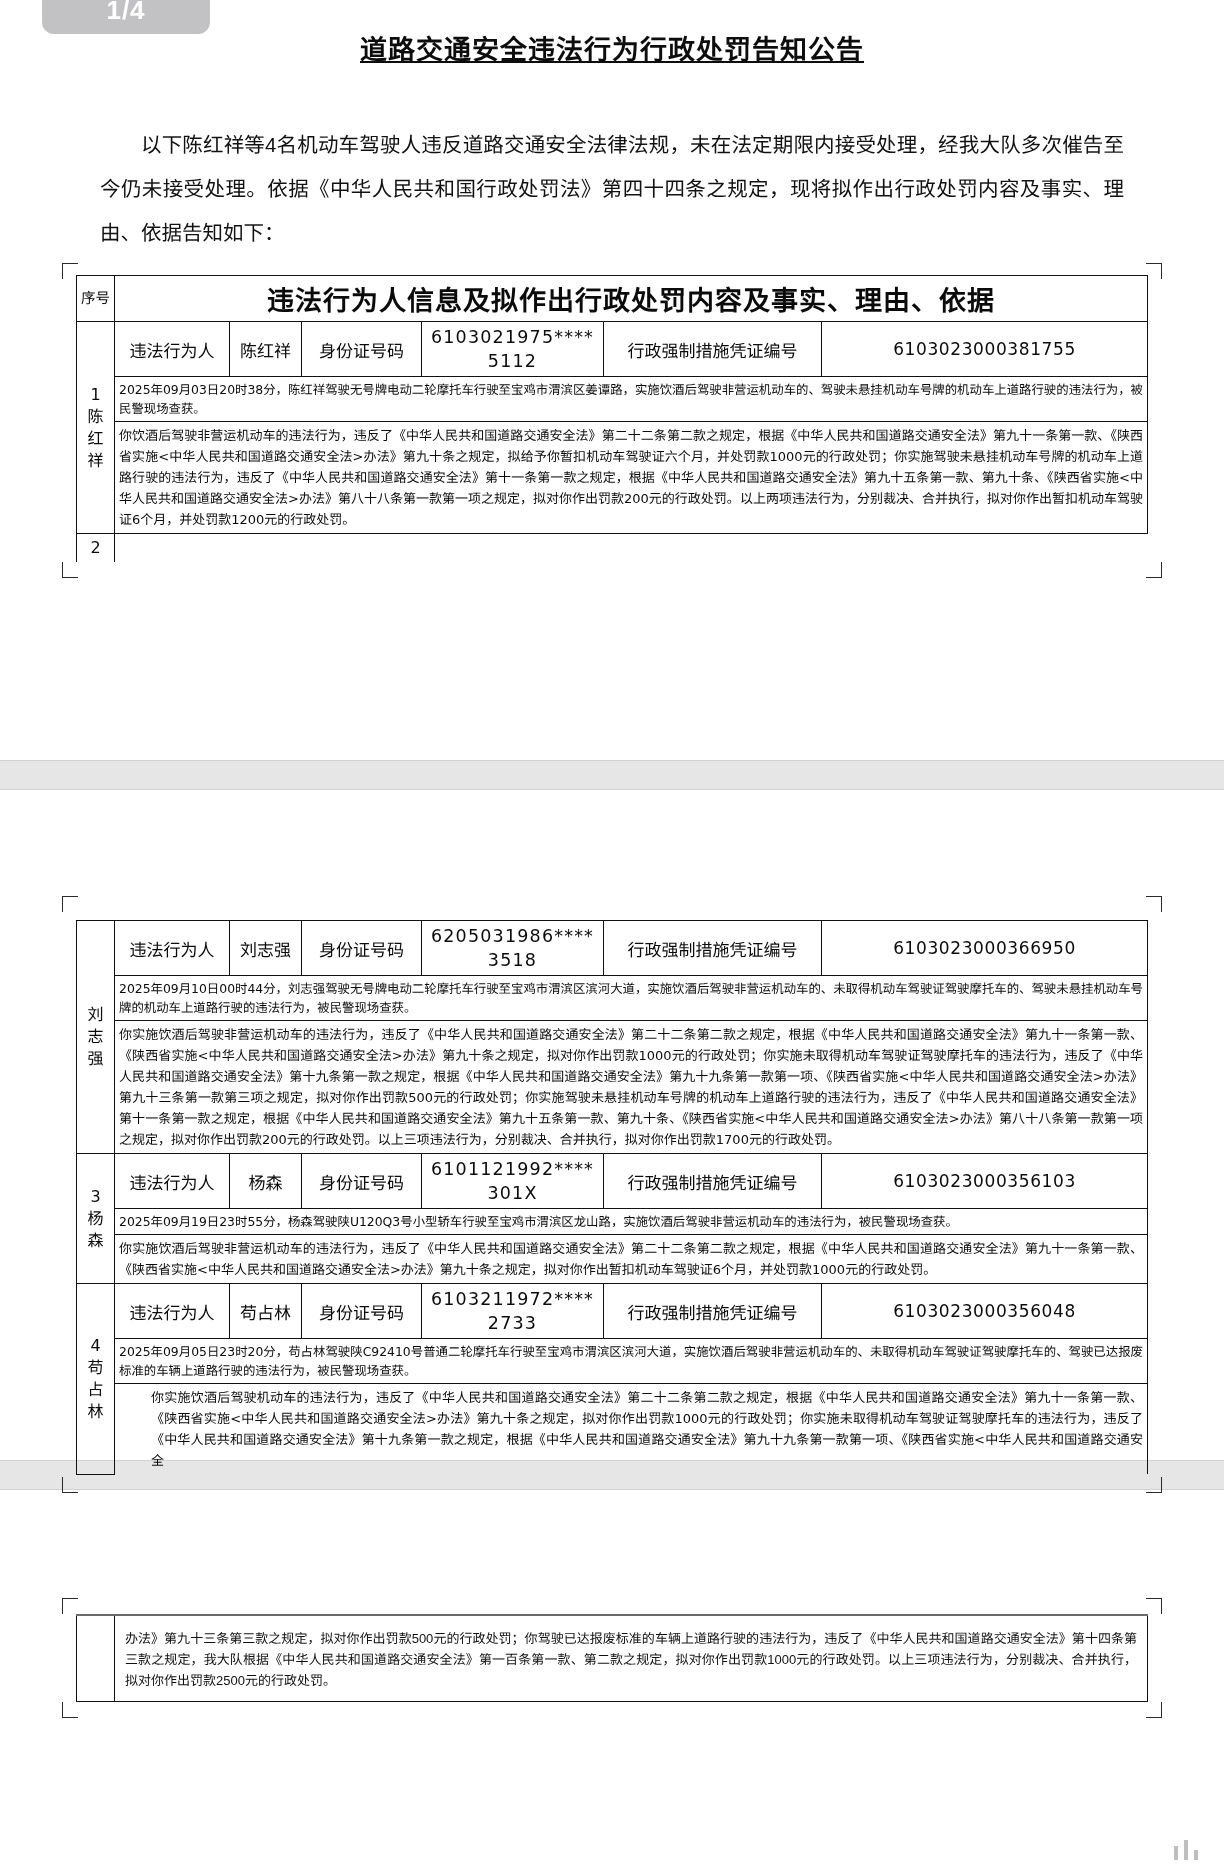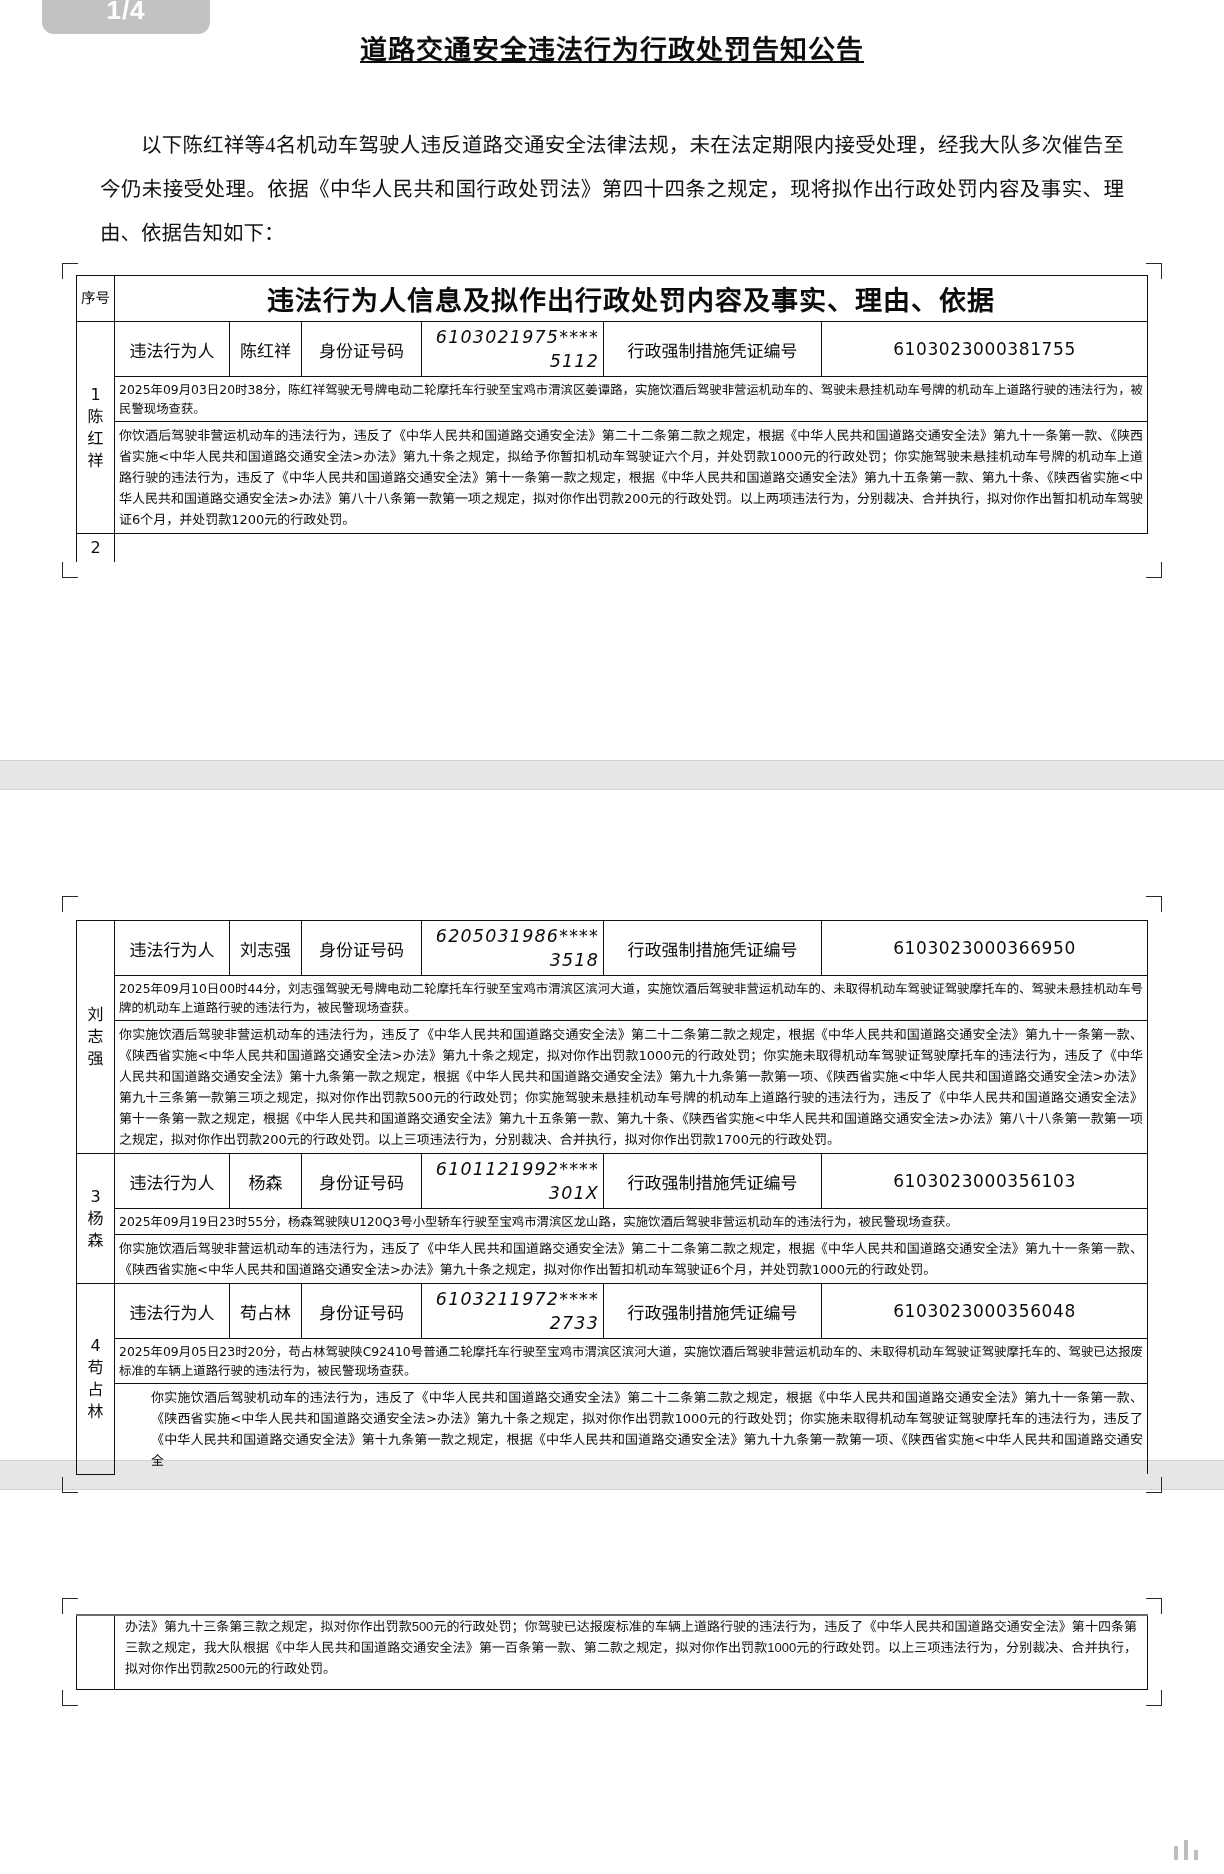--- a/index.html
+++ b/index.html
@@ -64,21 +64,21 @@
   .title-2 { padding-top: 28px; text-decoration: underline; }
 
   
   .intro {
     margin: 56px 100px 0 100px;
     font-size: 20.5px;
     line-height: 44px;
     color: #111;
     text-align: justify;
     text-indent: 2em;
-    font-family: Liberation Serif, serif;
+    font-family: Liberation Sans, sans-serif;
   }
 
   
   .crop {
     position: absolute;
     width: 16px;
     height: 16px;
     z-index: 5;
   }
   .crop.tl { border-left: 1.5px solid #2a2a2a; border-top: 1.5px solid #2a2a2a; }
@@ -122,25 +122,24 @@
     font-weight: 400;
     word-break: break-all;
     padding: 4px 2px;
   }
 
   .lbl  { font-size: 17px; text-align: center; white-space: nowrap; }
   .val-name { font-size: 17px; text-align: center; white-space: nowrap; }
   .val-num {
     font-size: 17.5px;
     letter-spacing: 1.2px;
-    text-align: right;
+    text-align: center;
     word-break: break-all;
     line-height: 24px;
     font-family: "DejaVu Sans", sans-serif;
-    font-style: italic;
   }
   .val-cert {
     font-size: 17px;
     letter-spacing: 0.6px;
     text-align: center;
     word-break: break-all;
     font-family: "DejaVu Sans", sans-serif;
   }
 
   .fact {
@@ -161,21 +160,21 @@
   
   .tail-wrap { margin: 0 76px; }
   table.tail {
     width: 100%;
     border-collapse: collapse;
     table-layout: fixed;
   }
   table.tail td {
     border: 1.2px solid #111;
     border-top: 2px solid #6b6b6b;
-    padding: 0 10px 10px 10px;
+    padding: 12px 10px 10px 10px;
   }
 
   
   .corner-marks {
     position: absolute;
     right: 26px;
     bottom: 14px;
     display: flex;
     align-items: flex-end;
     gap: 6px;

